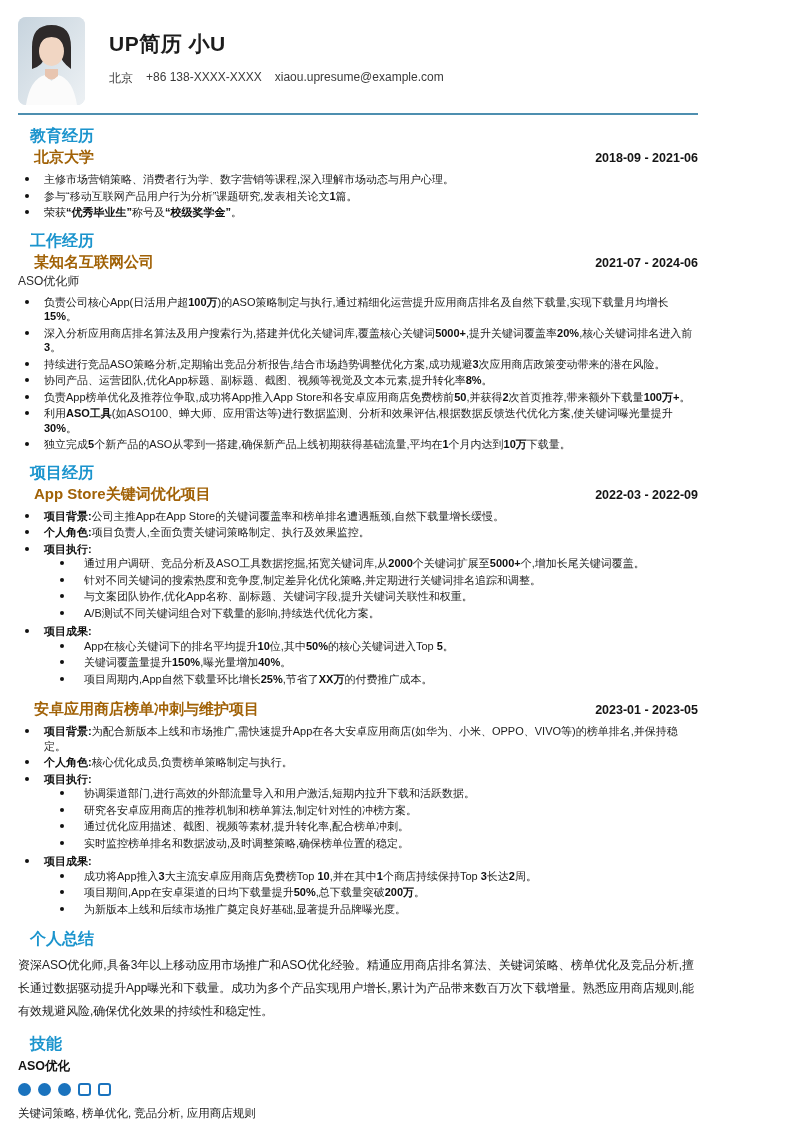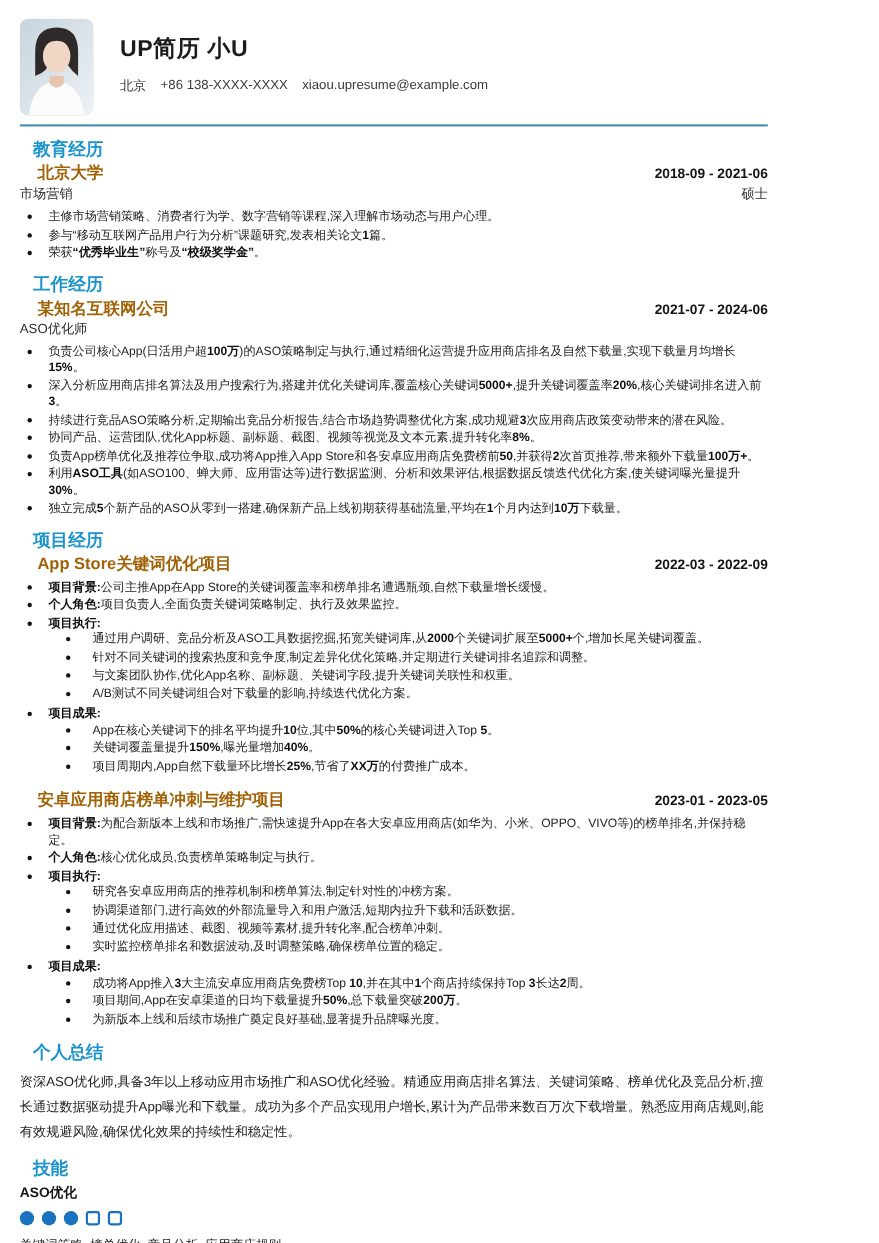--- a/index.html
+++ b/index.html
@@ -84,24 +84,20 @@
   <hr class="divider">
 
   <div id="sections">
       <section class="section">
         <h2 class="section-heading">教育经历</h2>
         <div class="entry">
           <div class="entry-title-row">
             <span class="entry-title">北京大学</span>
             <span class="entry-date">2018-09 - 2021-06</span>
           </div>
-          <div class="entry-sub-row">
-            <span class="entry-subtitle">市场营销</span>
-            <span class="entry-subdate">硕士</span>
-          </div>
           <ul class="blist">
             <li>
               <div class="li-wrap">
                 <div class="li-row">
                   <span class="dot"></span>
                   <div class="txt"><span>主修市场营销策略、消费者行为学、数字营销等课程,深入理解市场动态与用户心理。</span></div>
                 </div>
               </div>
             </li>
             <li>
@@ -322,29 +318,29 @@
               <div class="li-wrap">
                 <div class="li-row">
                   <span class="dot"></span>
                   <div class="txt"><b>项目执行:</b></div>
                 </div>
                 <ul class="blist">
                   <li>
                     <div class="li-wrap">
                       <div class="li-row">
                         <span class="dot"></span>
+                        <div class="txt"><span>协调渠道部门,进行高效的外部流量导入和用户激活,短期内拉升下载和活跃数据。</span></div>
+                      </div>
+                    </div>
+                  </li>
+                  <li>
+                    <div class="li-wrap">
+                      <div class="li-row">
+                        <span class="dot"></span>
                         <div class="txt"><span>研究各安卓应用商店的推荐机制和榜单算法,制定针对性的冲榜方案。</span></div>
-                      </div>
-                    </div>
-                  </li>
-                  <li>
-                    <div class="li-wrap">
-                      <div class="li-row">
-                        <span class="dot"></span>
-                        <div class="txt"><span>协调渠道部门,进行高效的外部流量导入和用户激活,短期内拉升下载和活跃数据。</span></div>
                       </div>
                     </div>
                   </li>
                   <li>
                     <div class="li-wrap">
                       <div class="li-row">
                         <span class="dot"></span>
                         <div class="txt"><span>通过优化应用描述、截图、视频等素材,提升转化率,配合榜单冲刺。</span></div>
                       </div>
                     </div>

